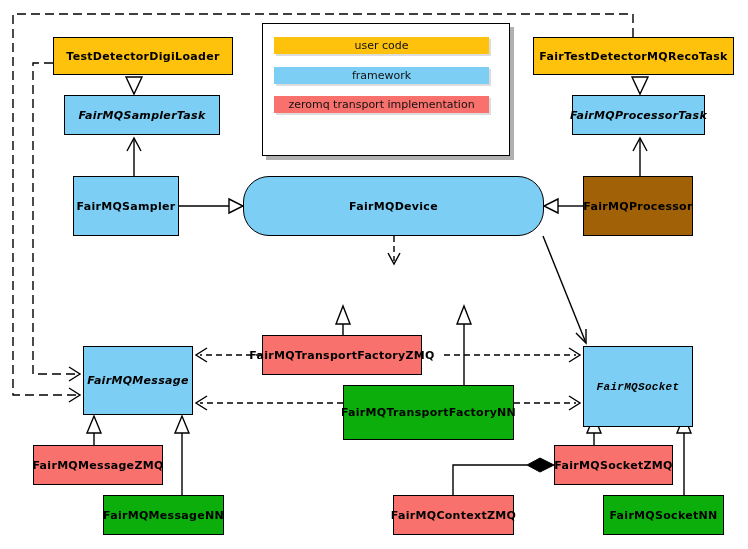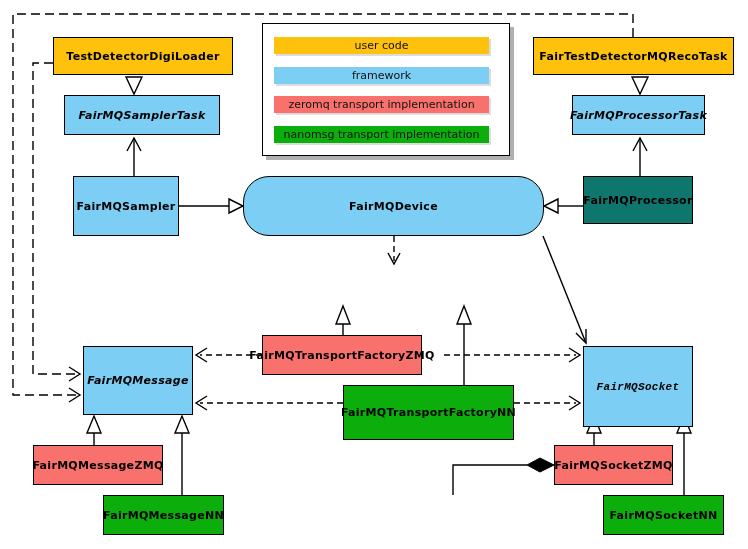--- a/index.html
+++ b/index.html
@@ -118,48 +118,48 @@
     <g>
       <path class="ln" d="M453,495 L453,465 L527,465"></path>
       <polygon class="dia" points="527,465 540,458 554,465 540,472"></polygon>
     </g>
   </svg>
 
   <div class="legend">
     <div class="legend-bar" style="top: 13px; background: rgb(254, 194, 12);">user code</div>
     <div class="legend-bar" style="top: 43px; background: rgb(125, 206, 244);">framework</div>
     <div class="legend-bar" style="top: 72px; background: rgb(249, 113, 108);">zeromq transport implementation</div>
-    <div class="legend-bar" style="top: 102px; background: rgb(11, 174, 11);">nanomsg transport implementation</div>
   </div>
 
   <div class="node" style="left: 53px; top: 37px; width: 180px; height: 38px; background: rgb(254, 194, 12);">TestDetectorDigiLoader</div>
 
   <div class="node" style="left: 533px; top: 37px; width: 201px; height: 38px; background: rgb(254, 194, 12);">FairTestDetectorMQRecoTask</div>
 
   <div class="node abstract" style="left: 64px; top: 95px; width: 156px; height: 40px; background: rgb(125, 206, 244);">FairMQSamplerTask</div>
 
   <div class="node abstract" style="left: 572px; top: 95px; width: 133px; height: 40px; background: rgb(125, 206, 244);">FairMQProcessorTask</div>
 
   <div class="node" style="left: 73px; top: 176px; width: 106px; height: 60px; background: rgb(125, 206, 244);">FairMQSampler</div>
 
   <div class="node" style="left: 243px; top: 176px; width: 301px; height: 60px; background: rgb(125, 206, 244); border-radius: 26px;">FairMQDevice</div>
 
-  <div class="node" style="left: 583px; top: 176px; width: 110px; height: 48px; background: #0f766e;">FairMQProcessor</div>
+  <div class="node" style="left: 583px; top: 176px; width: 110px; height: 60px; background: #a16207;">FairMQProcessor</div>
 
 
   <div class="node abstract" style="left: 83px; top: 346px; width: 110px; height: 69px; background: rgb(125, 206, 244);">FairMQMessage</div>
 
   <div class="node abstract" style="left: 583px; top: 346px; width: 110px; height: 81px; background: rgb(125, 206, 244); font-family: Liberation Mono, monospace;">FairMQSocket</div>
 
   <div class="node" style="left: 262px; top: 335px; width: 160px; height: 40px; background: rgb(249, 113, 108);">FairMQTransportFactoryZMQ</div>
 
   <div class="node" style="left: 343px; top: 385px; width: 171px; height: 55px; background: rgb(11, 174, 11);">FairMQTransportFactoryNN</div>
 
   <div class="node" style="left: 33px; top: 445px; width: 130px; height: 40px; background: rgb(249, 113, 108);">FairMQMessageZMQ</div>
 
   <div class="node" style="left: 103px; top: 495px; width: 121px; height: 40px; background: rgb(11, 174, 11);">FairMQMessageNN</div>
 
+  <div class="node" style="left: 393px; top: 495px; width: 121px; height: 40px; background: rgb(249, 113, 108);">FairMQContextZMQ</div>
 
   <div class="node" style="left: 554px; top: 445px; width: 119px; height: 40px; background: rgb(249, 113, 108);">FairMQSocketZMQ</div>
 
   <div class="node" style="left: 603px; top: 495px; width: 121px; height: 40px; background: rgb(11, 174, 11);">FairMQSocketNN</div>
 
 </div>
 
 </body></html>

